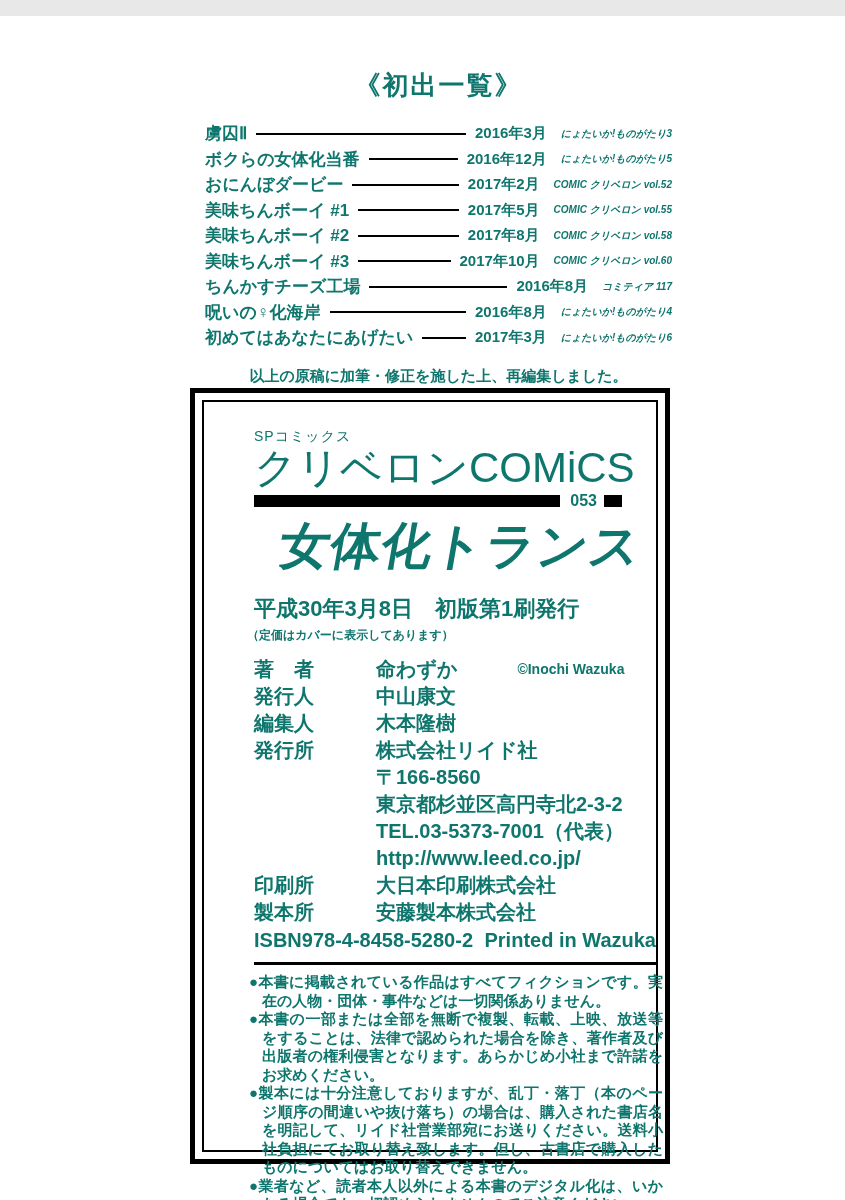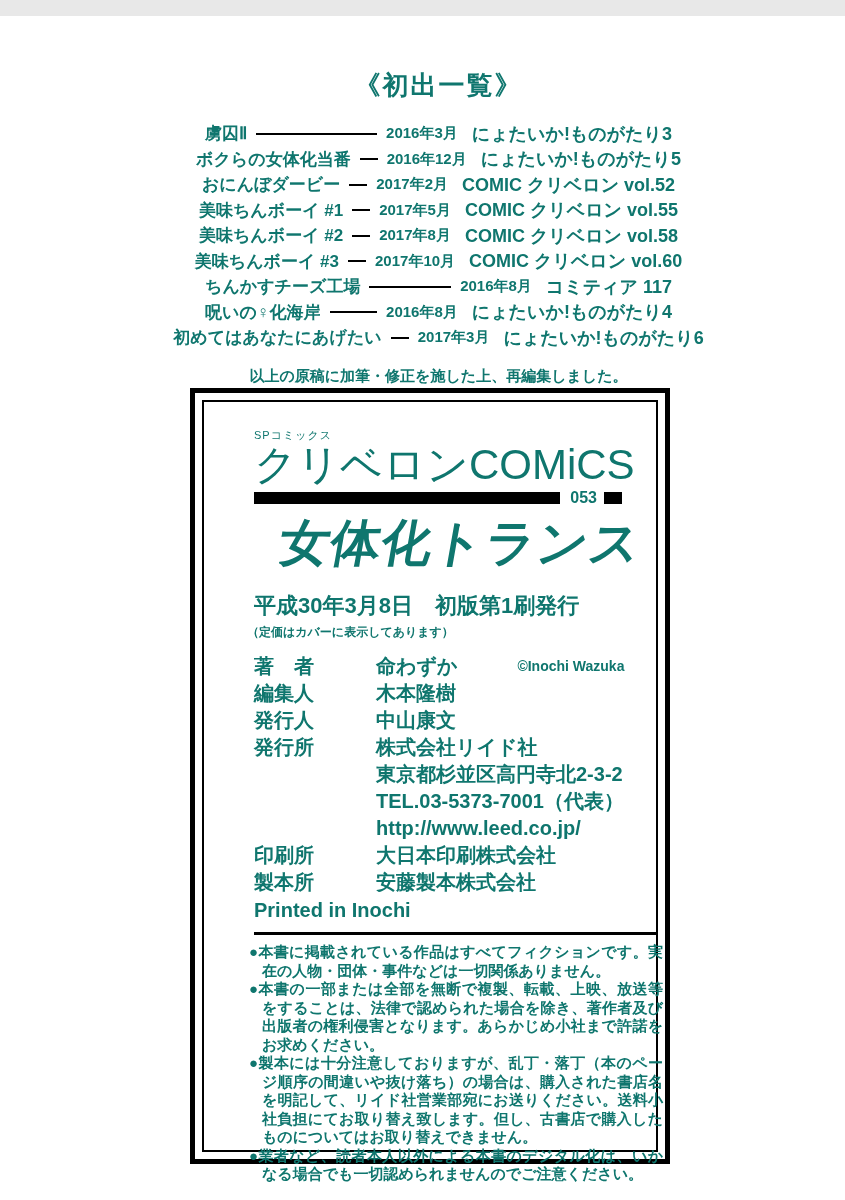--- a/index.html
+++ b/index.html
@@ -18,42 +18,42 @@
   .works-section { position:absolute; left:205px; top:52px; width:467px; }
   .heading {
     margin:0 0 18px 0;
     text-align:center;
     font-size:26px; font-weight:bold; letter-spacing:2px;
   }
   .work-row { display:flex; align-items:center; height:25.5px;justify-content:center; }
   .work-title { font-size:17px; font-weight:bold; white-space:nowrap; }
   .leader { flex:1; height:2px; background:#000; margin:0 9px; min-width:18px; }
   .work-date { font-size:15px; font-weight:bold; white-space:nowrap; margin-right:14px; }
-  .work-source { font-size:18px; font-weight:bold; white-space:nowrap; }
+  .work-source { font-size:10px; font-weight:bold; white-space:nowrap;font-style:italic; }
   .reedit-note {
     margin-top:16px; text-align:center;
     font-size:15px; font-weight:bold;
   }
 
   
   .colophon-box {
     position:absolute; left:190px; top:372px;
     width:480px; height:776px;
     border:5px solid #000;
     box-sizing:border-box;
     padding:7px;
   }
   .colophon-inner {
     width:100%; height:100%;
     border:2px solid #000;
     box-sizing:border-box;
     padding:26px 0 0 50px;
   }
 
-  .sp-label { font-size:11px; letter-spacing:1px; }
+  .sp-label { font-size:14px; letter-spacing:1px; }
   .logo { font-size:42px; line-height:1.05; white-space:nowrap; letter-spacing:0; }
 
   .volume-row { display:flex; align-items:center; width:368px; margin-top:5px; }
   .volume-bar { flex:1; height:12px; background:#000; }
   .volume-num { font-size:16px; font-weight:bold; margin:0 7px 0 10px; line-height:12px; }
   .volume-square { width:18px; height:12px; background:#000; }
 
   .book-title {
     margin-top:6px;
     font-size:50px; font-weight:bold;
@@ -169,33 +169,37 @@
       <div class="edition">平成30年3月8日　初版第1刷発行</div>
       <div class="price-note">（定価はカバーに表示してあります）</div>
 
       <div class="credits">
         <div class="credit-row">
           <span class="credit-label">著　者</span>
           <span class="credit-value">命わずか</span>
           <span class="credit-note">©Inochi Wazuka</span>
         </div>
         <div class="credit-row">
+          <span class="credit-label">発行人</span>
+          <span class="credit-value">中山康文</span>
+        </div>
+        <div class="credit-row">
           <span class="credit-label">編集人</span>
           <span class="credit-value">木本隆樹</span>
         </div>
         <div class="credit-row">
-          <span class="credit-label">発行人</span>
-          <span class="credit-value">中山康文</span>
-        </div>
-        <div class="credit-row">
           <span class="credit-label">発行所</span>
           <span class="credit-value">株式会社リイド社</span>
         </div>
         <div class="credit-row">
           <span class="credit-label"></span>
+          <span class="credit-value">〒166-8560</span>
+        </div>
+        <div class="credit-row">
+          <span class="credit-label"></span>
           <span class="credit-value">東京都杉並区高円寺北2-3-2</span>
         </div>
         <div class="credit-row">
           <span class="credit-label"></span>
           <span class="credit-value">TEL.03-5373-7001（代表）</span>
         </div>
         <div class="credit-row">
           <span class="credit-label"></span>
           <span class="credit-value">http://www.leed.co.jp/</span>
         </div>
@@ -203,21 +207,22 @@
           <span class="credit-label">印刷所</span>
           <span class="credit-value">大日本印刷株式会社</span>
         </div>
         <div class="credit-row">
           <span class="credit-label">製本所</span>
           <span class="credit-value">安藤製本株式会社</span>
         </div>
       </div>
 
       <div class="isbn-row">
-        <span>Printed in Inochi</span>
+        <span>ISBN978-4-8458-5280-2</span>
+        <span>Printed in Wazuka</span>
       </div>
 
       <div class="rule"></div>
 
       <div class="notices">
         <div class="notice">●本書に掲載されている作品はすべてフィクションです。実在の人物・団体・事件などは一切関係ありません。</div>
         <div class="notice">●本書の一部または全部を無断で複製、転載、上映、放送等をすることは、法律で認められた場合を除き、著作者及び出版者の権利侵害となります。あらかじめ小社まで許諾をお求めください。</div>
         <div class="notice">●製本には十分注意しておりますが、乱丁・落丁（本のページ順序の間違いや抜け落ち）の場合は、購入された書店名を明記して、リイド社営業部宛にお送りください。送料小社負担にてお取り替え致します。但し、古書店で購入したものについてはお取り替えできません。</div>
         <div class="notice">●業者など、読者本人以外による本書のデジタル化は、いかなる場合でも一切認められませんのでご注意ください。</div>
       </div>

